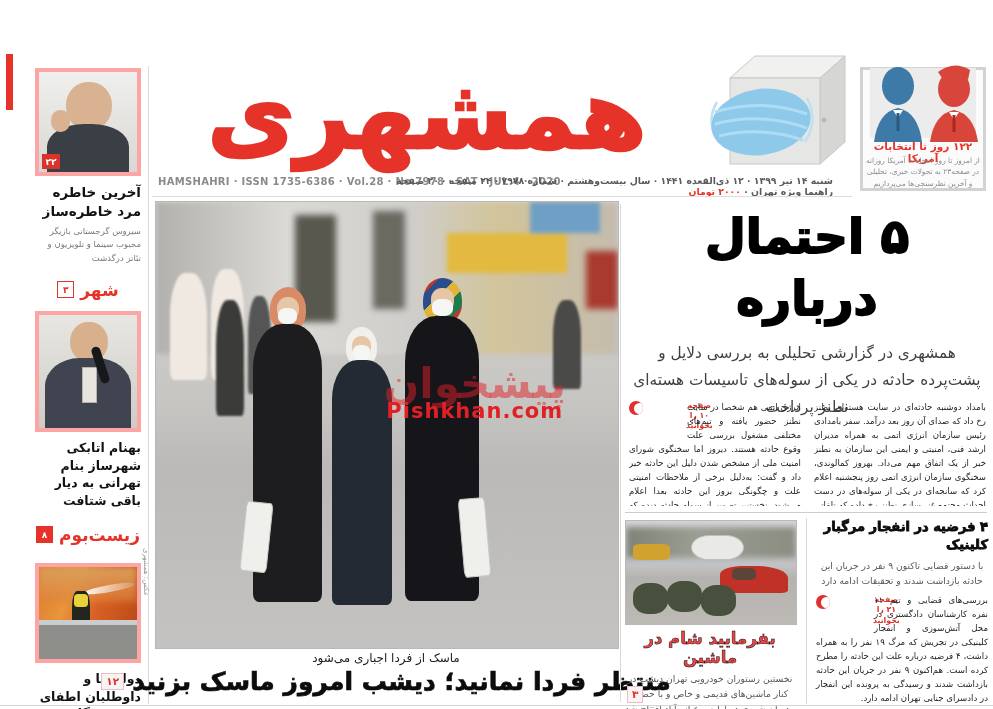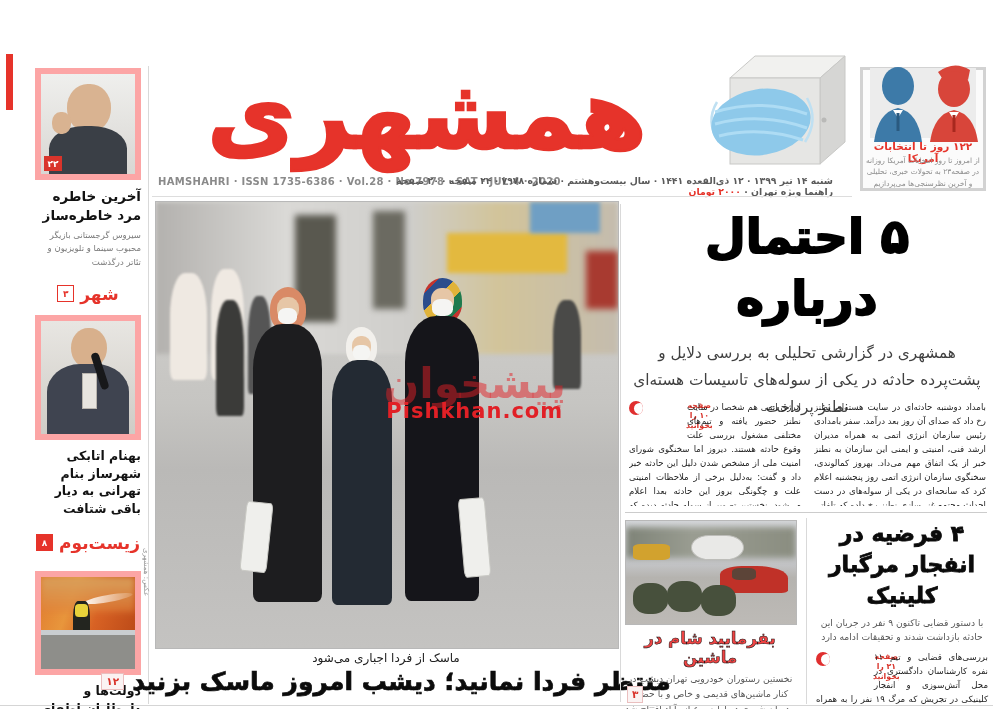--- a/index.html
+++ b/index.html
@@ -5,21 +5,21 @@
   html,body{margin:0;padding:0;background:#f2f2f2;}
   #page{position:relative;width:993px;height:709px;background:#fff;margin:0 auto;overflow:hidden;
         font-family:"DejaVu Sans",sans-serif;}
   .abs{position:absolute;}
 
   
   .edge-marker{left:6px;top:54px;width:7px;height:56px;background:#e6332a;}
 
   
   .sidebar{left:35px;top:68px;width:106px;display:flex;flex-direction:column;}
-  .sb-photo{height:100px;border:6px solid #fca5a5;position:relative;overflow:hidden;}
+  .sb-photo{height:100px;border:4px solid #fca5a5;position:relative;overflow:hidden;}
   .sb-badge{position:absolute;left:3px;bottom:3px;width:18px;height:15px;background:#d9342b;color:#fff;
             font-size:9px;font-weight:bold;display:flex;align-items:center;justify-content:center;}
   .sb-title{font-weight:bold;font-size:13.5px;line-height:1.42;color:#121212;text-align:right;direction:rtl;margin-top:7px;}
   .sb-title.small{font-size:12.5px;}
   .sb-sum{font-size:8.5px;color:#7a7a7a;text-align:right;direction:rtl;line-height:1.55;margin-top:4px;}
   .sb-section{margin-top:15px;direction:rtl;display:flex;align-items:center;justify-content:center;gap:6px;}
   .sb-section .label{color:#e6332a;font-weight:bold;font-size:17px;}
   .pagebox{width:15px;height:15px;border:1px solid #e6332a;color:#e6332a;font-size:9px;font-weight:bold;
            display:flex;align-items:center;justify-content:center;}
   .pagebox.filled{background:#e6332a;color:#fff;}
@@ -115,21 +115,21 @@
   .cp-tank{position:absolute;left:38%;top:14%;width:30%;height:22%;background:#e9e9e7;border-radius:40%/60%;border:1px solid #bdbdb9;}
   .cp-car{position:absolute;left:55%;top:44%;width:40%;height:26%;background:#c03128;border-radius:32% 46% 10% 10%;}
   .cp-car i{position:absolute;left:18%;top:8%;width:36%;height:45%;background:#5c4438;border-radius:30%;}
   .cp-bike{position:absolute;width:21%;height:30%;background:#47503c;border-radius:42%;}
   .car-story{left:625px;top:629px;width:170px;text-align:center;direction:rtl;}
   .cs-head{font-size:16.5px;font-weight:bold;color:#ef4444;-webkit-text-stroke:.5px #0d0d0d;}
   .cs-deck{margin-top:5px;font-size:9.2px;color:#555;line-height:1.62;}
   .badge3{left:627px;top:686px;}
 
   .clinic{left:816px;top:518px;width:172px;direction:rtl;}
-  .cl-head{font-size:22px;font-weight:bold;color:#0b0b0b;line-height:1.42;text-align:center;-webkit-text-stroke:.8px #0b0b0b;}
+  .cl-head{font-size:13px;font-weight:bold;color:#0b0b0b;line-height:1.42;-webkit-text-stroke:.8px #0b0b0b;}
   .cl-deck{margin-top:4px;font-size:9.2px;color:#555;line-height:1.6;text-align:center;}
   .cl-body{margin-top:6px;font-size:8.6px;line-height:1.62;text-align:justify;color:#1c1c1c;}
 </style>
 </head>
 <body>
 
 <div id="page">
 
   <div class="abs edge-marker"></div>
 

